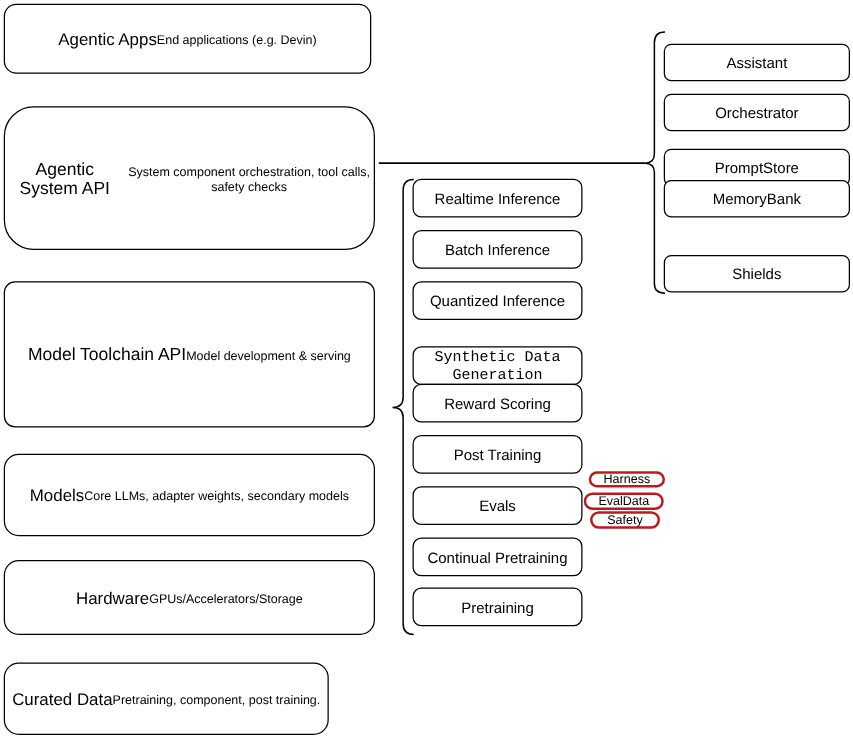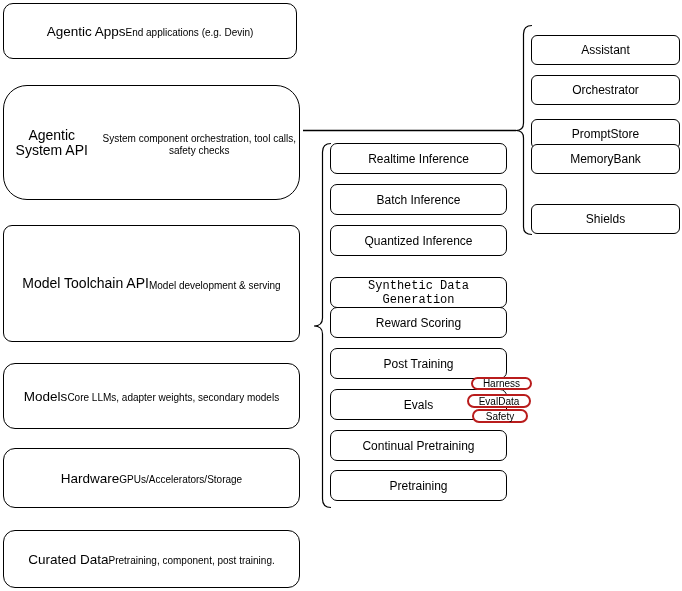--- a/index.html
+++ b/index.html
@@ -25,34 +25,34 @@
     z-index: 2;
   }
   .node .title { font-size: 13.5px; line-height: 15px; }
   .node.big .title { font-size: 14px; }
   .node .subtitle { font-size: 10px; line-height: 12px; margin-top: 4px; }
   #node-agentic-apps      { left: 3px; top: 3px;   width: 294px; height: 56px;  border-radius: 10px; }
   #node-agentic-system-api{ left: 3px; top: 85px;  width: 297px; height: 115px; border-radius: 24px; }
   #node-model-toolchain   { left: 3px; top: 225px; width: 297px; height: 117px; border-radius: 9px; }
   #node-models            { left: 3px; top: 363px; width: 297px; height: 66px;  border-radius: 12px; }
   #node-hardware          { left: 3px; top: 448px; width: 297px; height: 60px;  border-radius: 12px; }
-  #node-curated-data      { left: 3px; top: 530px; width: 297px; height: 58px;  border-radius: 12px; }
+  #node-curated-data      { left: 3px; top: 530px; width: 260px; height: 58px;  border-radius: 12px; }
 
   .item {
     position: absolute;
     background: #ffffff;
     border: 1px solid #000000;
     border-radius: 7px;
     box-sizing: border-box;
     display: flex; align-items: center; justify-content: center;
     font-size: 12px;
     text-align: center;
     z-index: 2;
   }
-  .mid   { left: 330px; width: 177px; height: 31px; }
+  .mid   { left: 330px; width: 136px; height: 31px; }
   #m0 { top: 143px; } #m1 { top: 184px; } #m2 { top: 225px; }
   #m3 { top: 277px; font-family: Liberation Mono, monospace; } #m4 { top: 307px; } #m5 { top: 348px; }
   #m6 { top: 389px; } #m7 { top: 430px; } #m8 { top: 470px; }
 
   .right { left: 531px; width: 149px; height: 30px; border-radius: 6px; }
   #r0 { top: 35px; } #r1 { top: 75px; } #r2 { top: 119px; }
   #r3 { top: 144px; } #r4 { top: 204px; }
 
   .pill {
     position: absolute;

